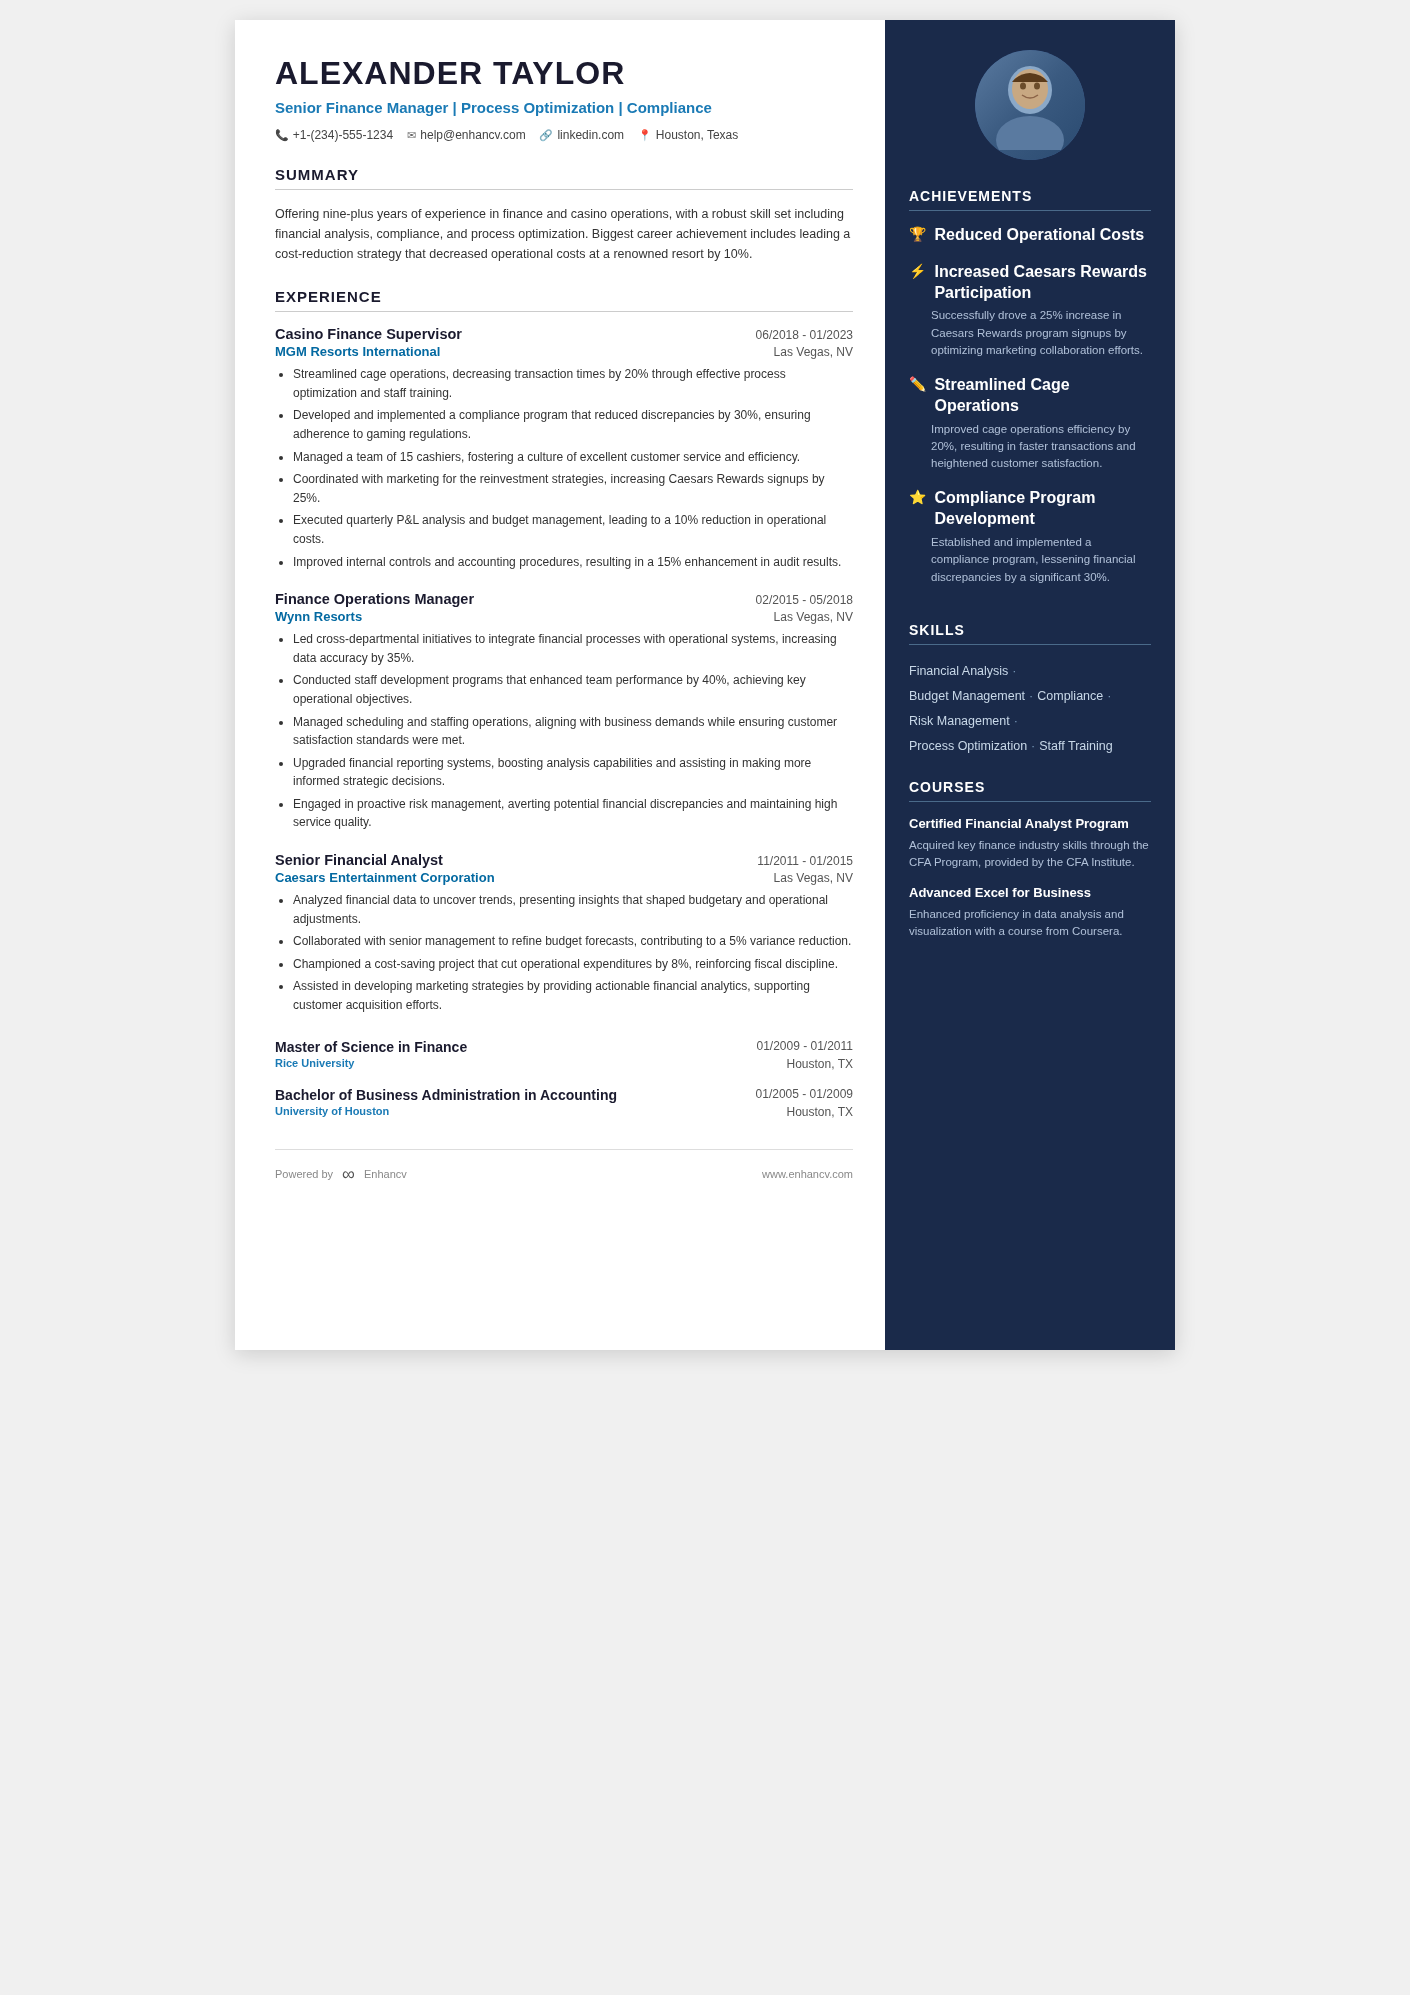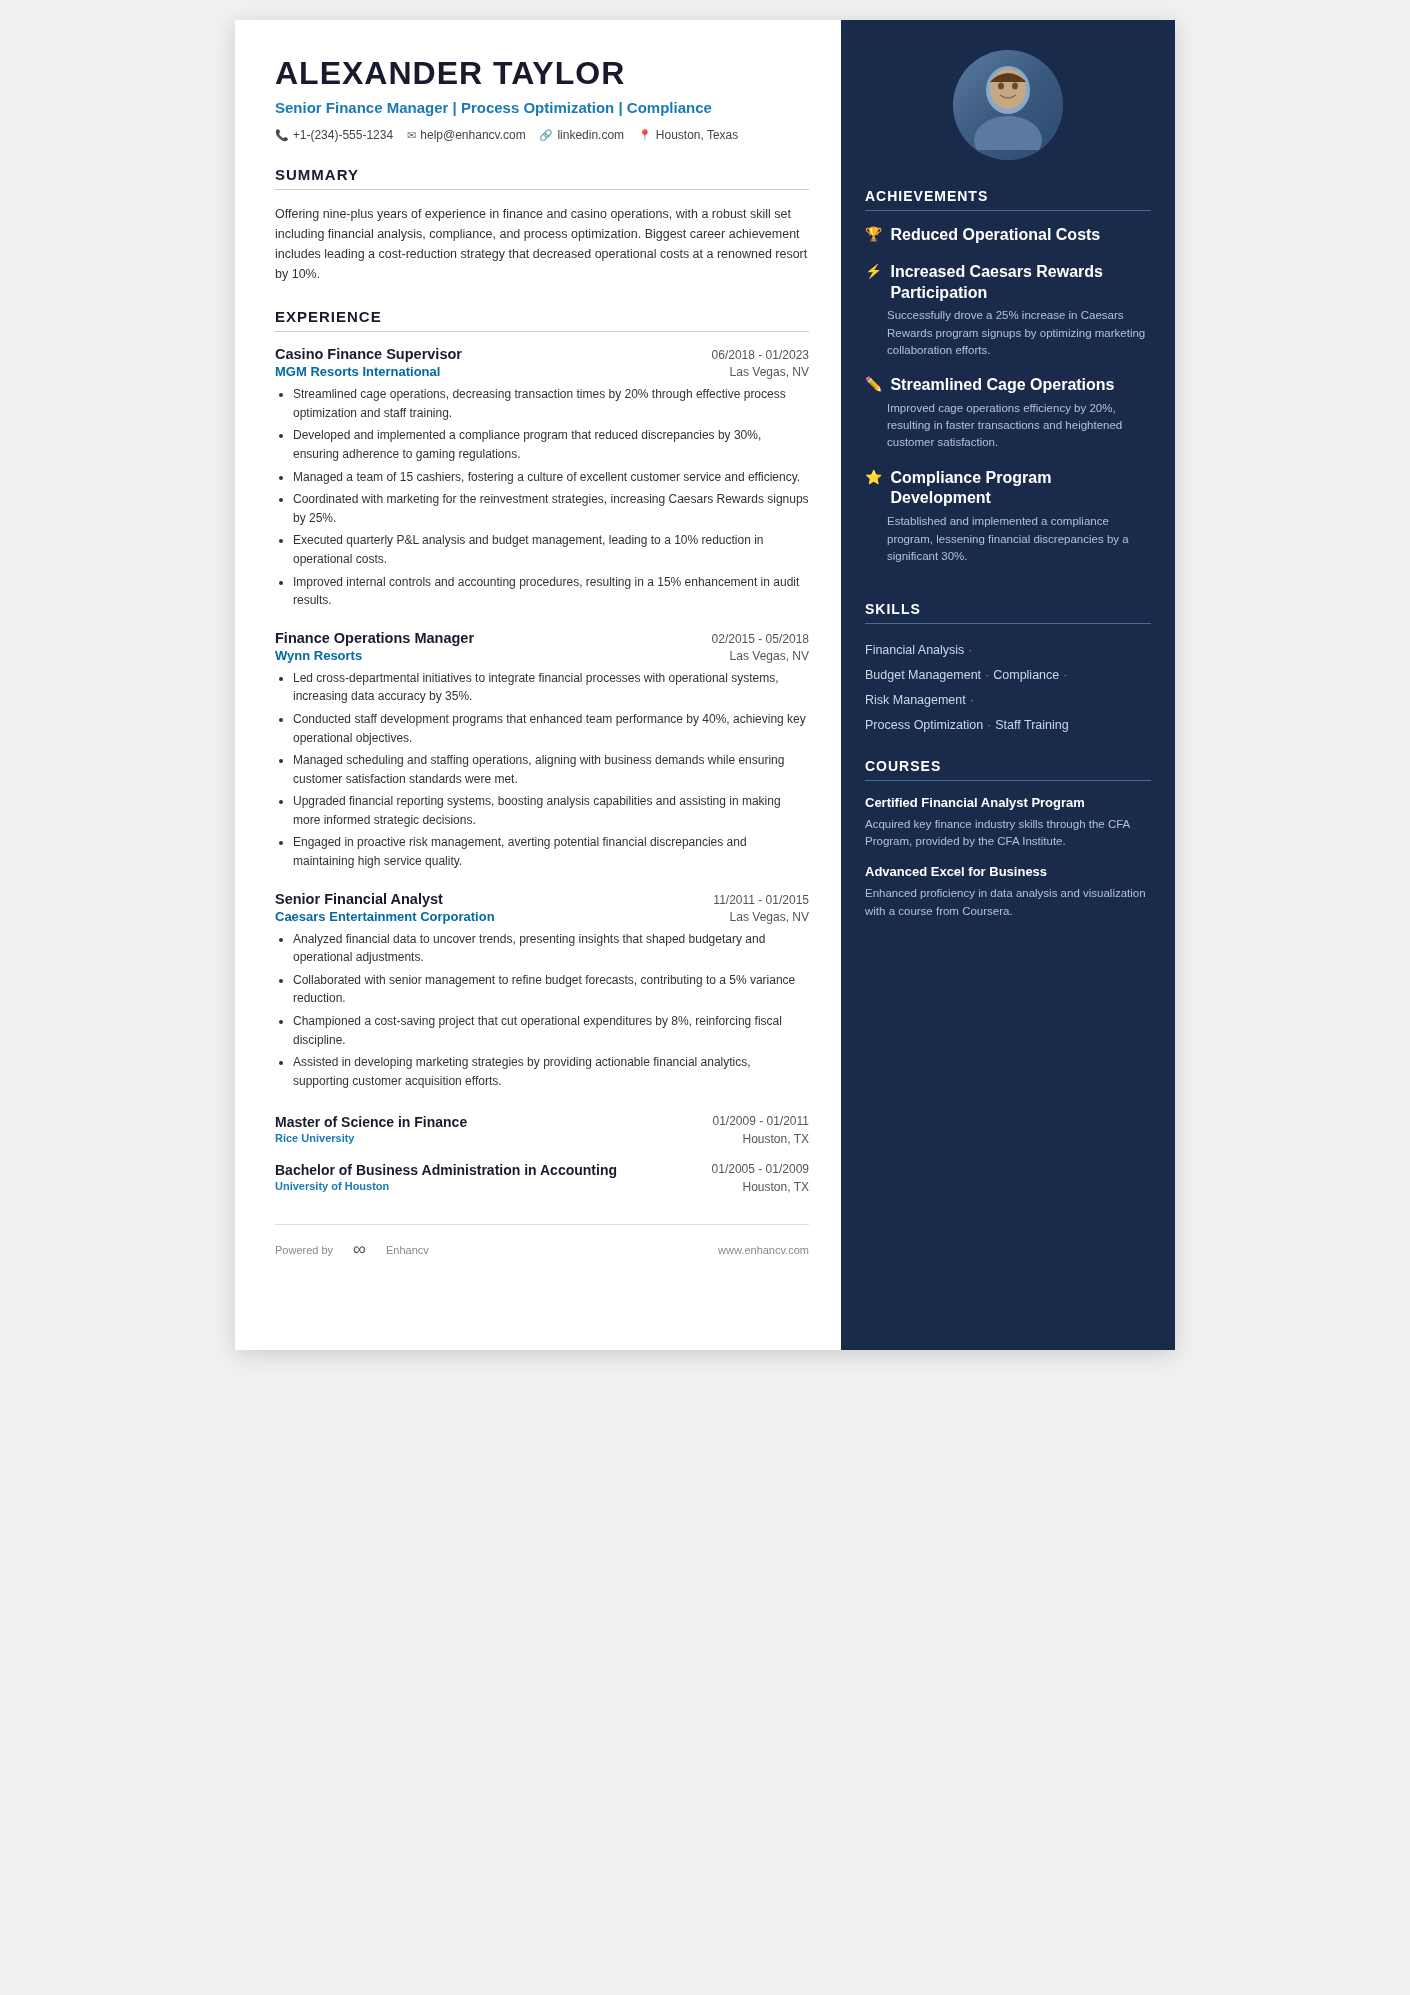--- a/index.html
+++ b/index.html
@@ -158,29 +158,29 @@
       border-top: 1px solid #ddd;
       display: flex;
       justify-content: space-between;
       align-items: center;
       font-size: 11px;
       color: #888;
     }
     .footer-brand {
       display: flex;
       align-items: center;
-      gap: 20px;
+      gap: 9px;
     }
     .enhancv-logo {
       font-size: 18px;
       color: #555;
     }
     
     .right-col {
-      width: 334px;
+      width: 290px;
       background: #1a2a4a;
       color: #e8eaf0;
       padding: 0 0 36px 0;
       display: flex;
       flex-direction: column;
     }
     .avatar-section {
       display: flex;
       justify-content: center;
       padding: 30px 0 20px 0;

